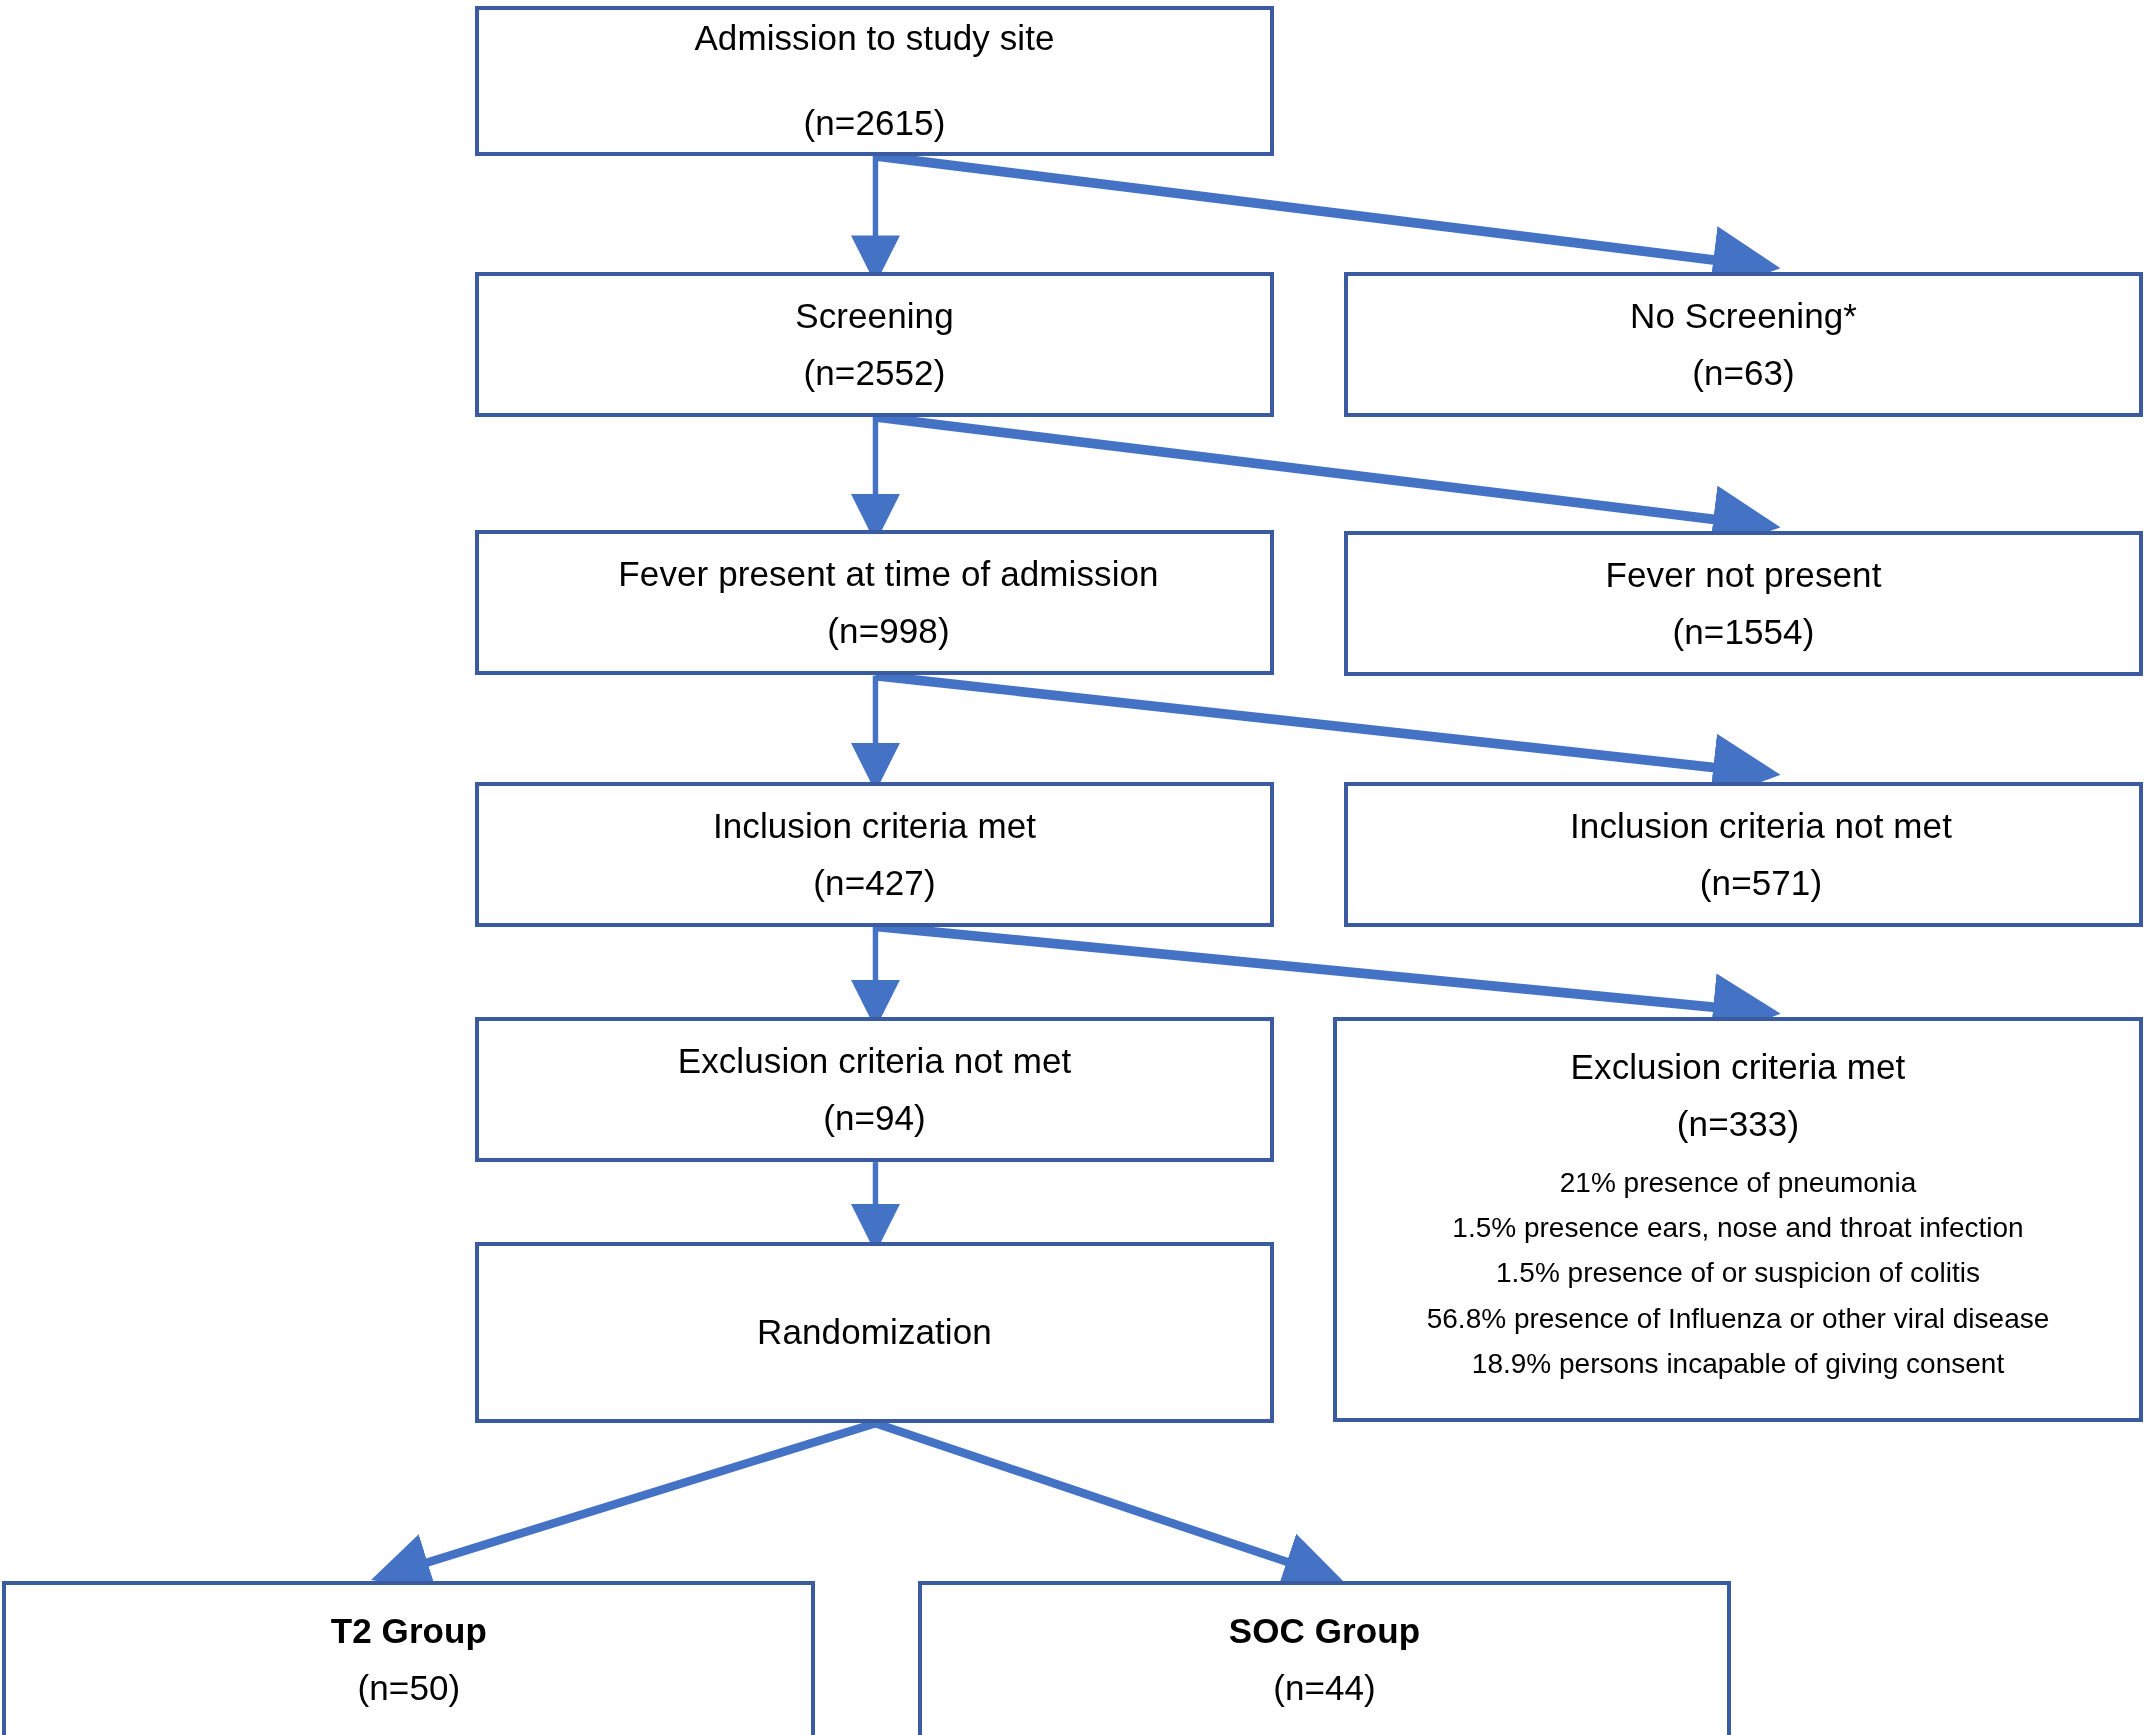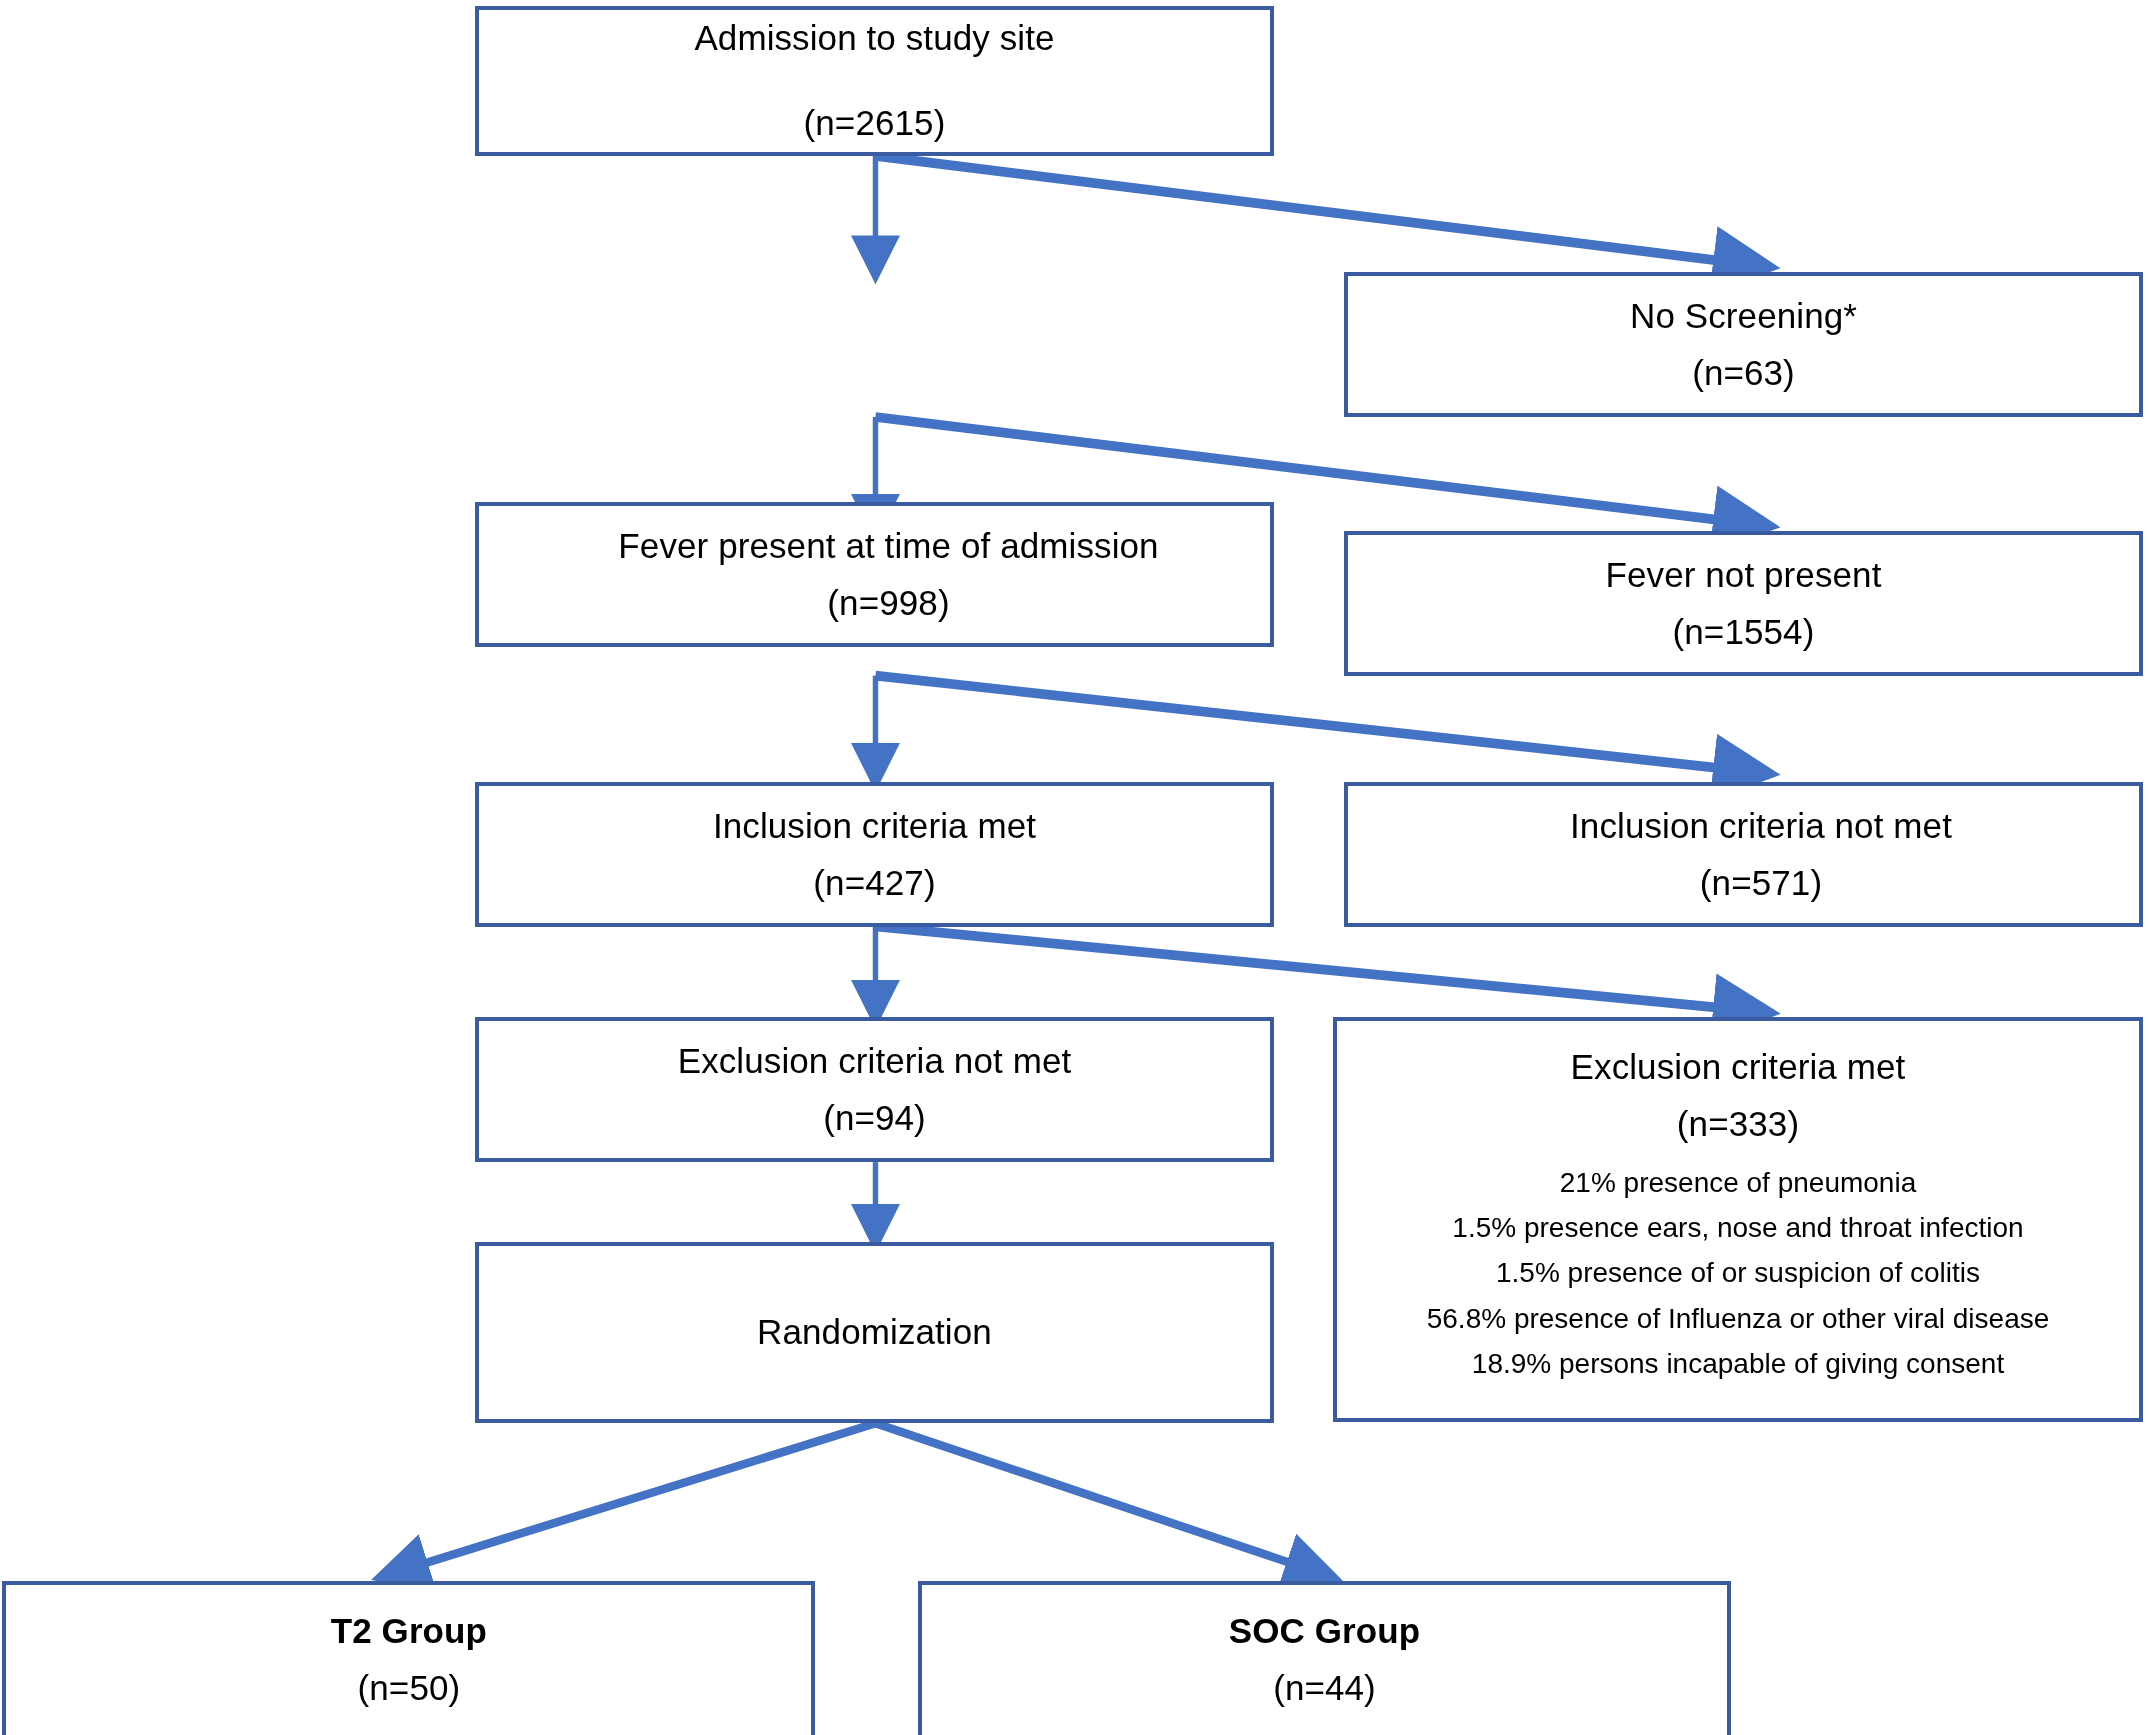--- a/index.html
+++ b/index.html
@@ -120,27 +120,31 @@
     <g>
       <line x1="1448" y1="2355" x2="2175" y2="2600" stroke="#4472C4" stroke-width="14" marker-end="url(#ah-thick)"></line>
     </g>
   </svg>
 
   <div class="node" style="left:475px; top:6px; width:799px; height:150px;gap:28px;">
     <span class="line">Admission to study site</span>
     <span class="line">(n=2615)</span>
   </div>
 
+  <div class="node" style="left:475px; top:272px; width:799px; height:145px;">
+    <span class="line">Screening</span>
+    <span class="line">(n=2552)</span>
+  </div>
 
   <div class="node" style="left:1344px; top:272px; width:799px; height:145px;">
     <span class="line">No Screening*</span>
     <span class="line">(n=63)</span>
   </div>
 
-  <div class="node" style="left:475px; top:502px; width:799px; height:145px;padding-left:28px;">
+  <div class="node" style="left:475px; top:530px; width:799px; height:145px;padding-left:28px;">
     <span class="line">Fever present at time of admission</span>
     <span class="line">(n=998)</span>
   </div>
 
   <div class="node" style="left:1344px; top:531px; width:799px; height:145px;">
     <span class="line">Fever not present</span>
     <span class="line">(n=1554)</span>
   </div>
 
   <div class="node" style="left:475px; top:782px; width:799px; height:145px;">

